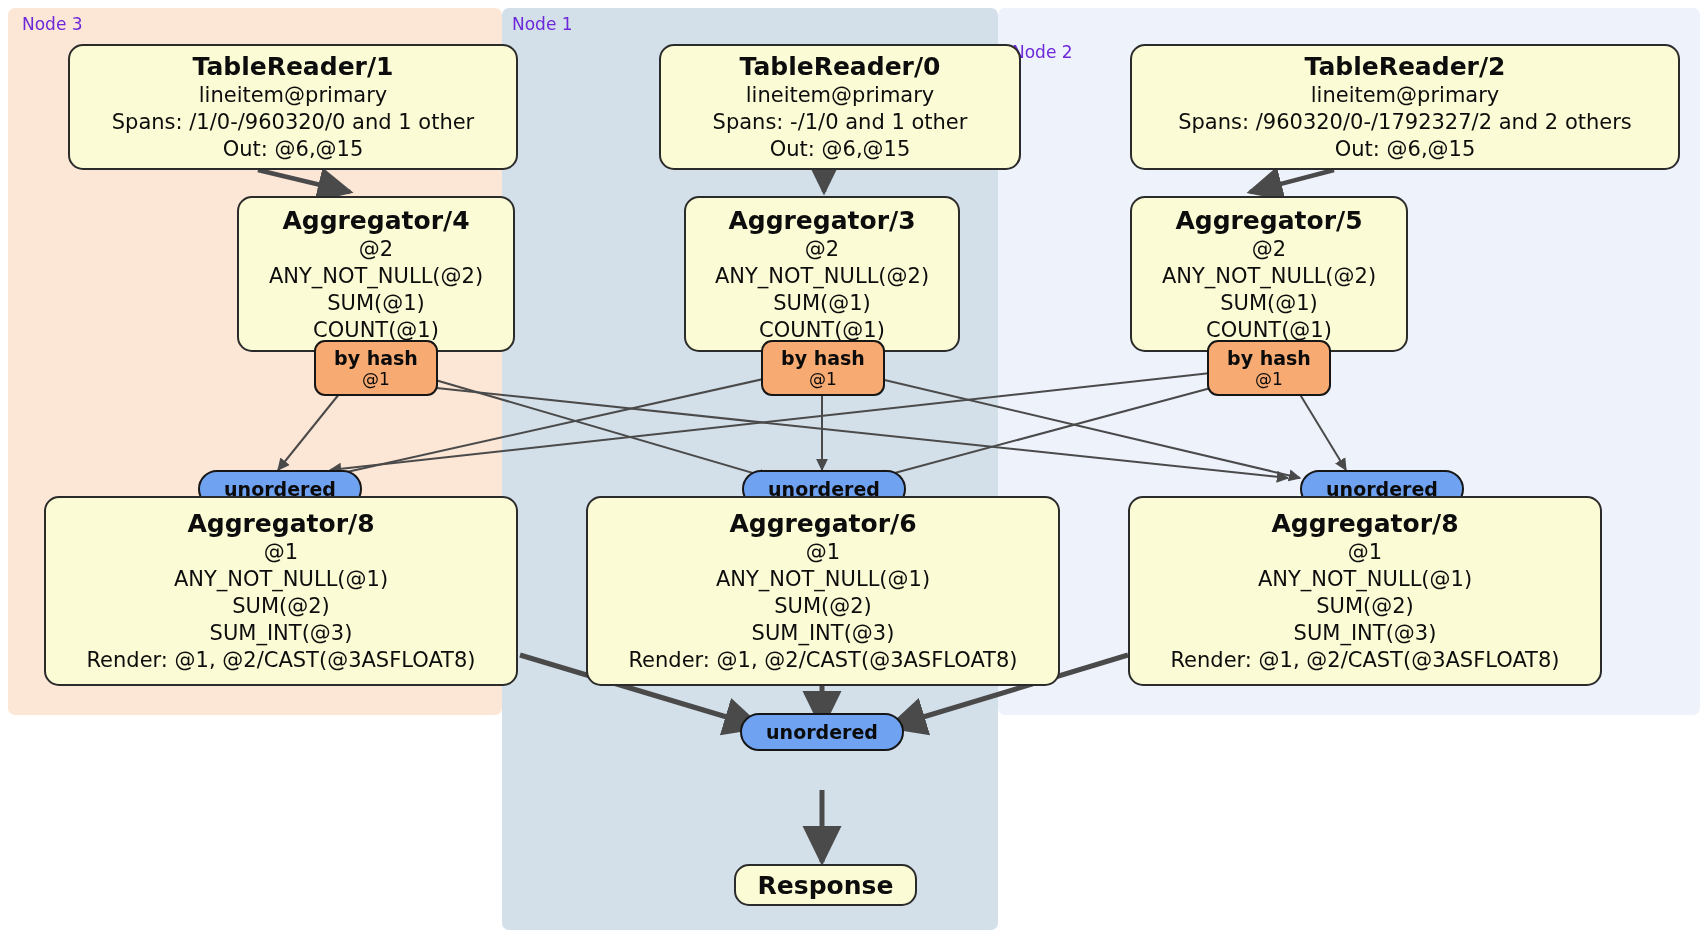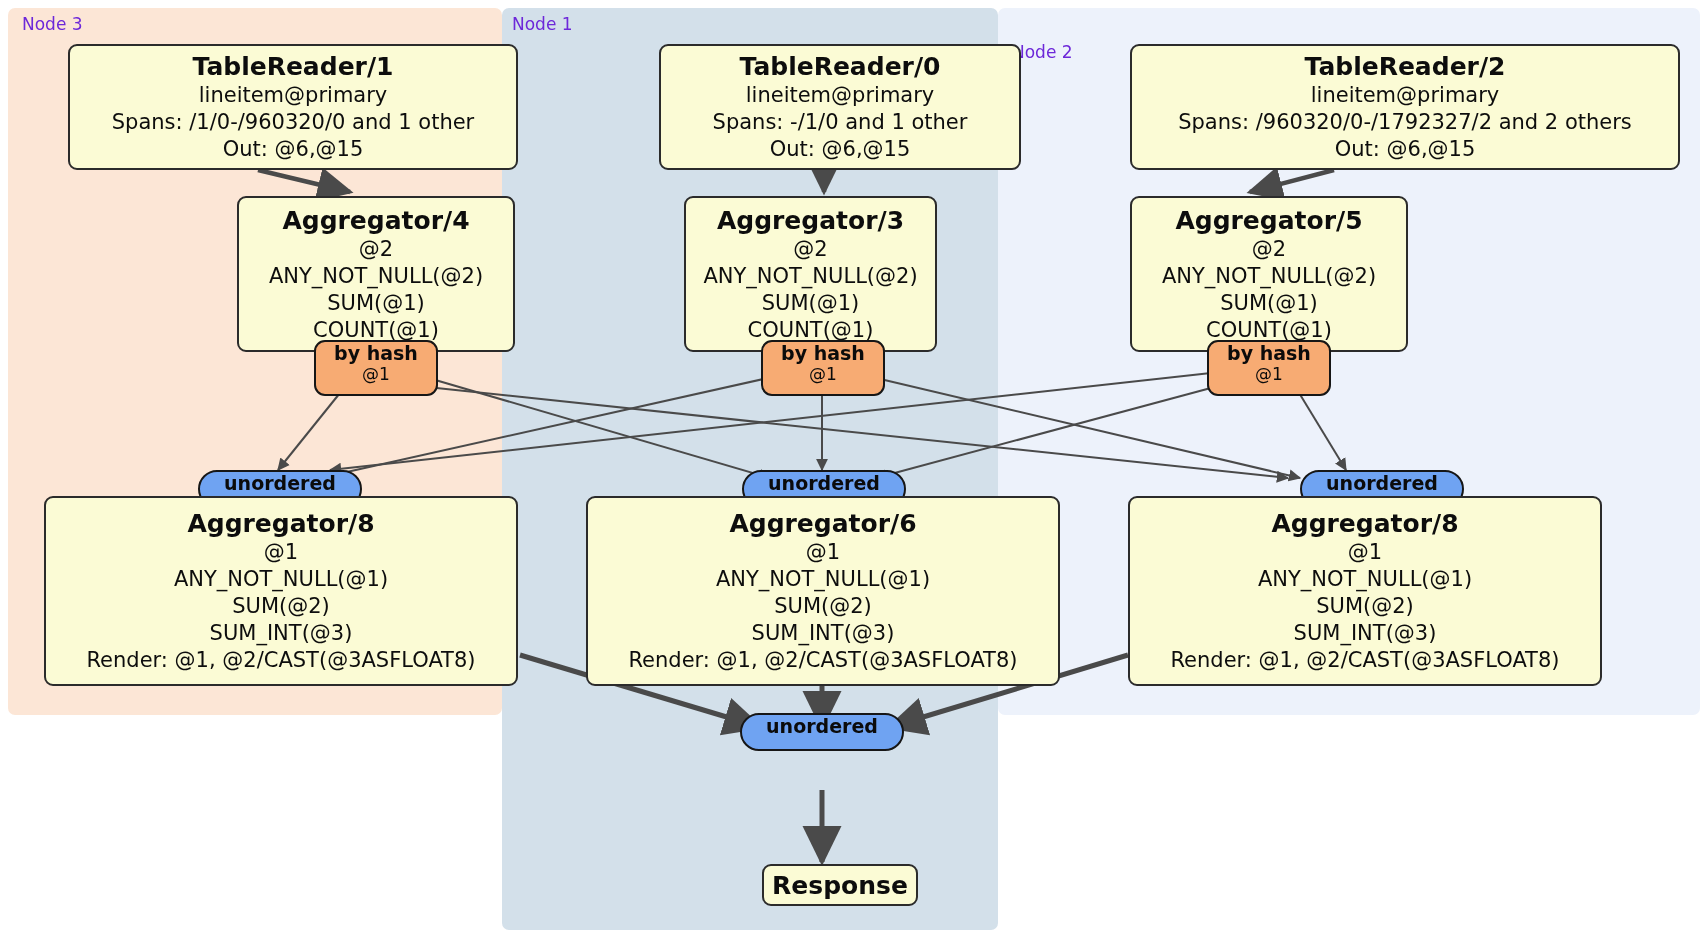--- a/index.html
+++ b/index.html
@@ -9,30 +9,30 @@
   #stage{position:absolute;left:0;top:0;width:1708px;height:940px;}
 
   .node-panel{position:absolute;border-radius:7px;}
   .node-label{position:absolute;font-size:17px;color:#6d28d9;
               font-family:"DejaVu Sans","Liberation Sans",sans-serif;}
 
   svg.edges{position:absolute;left:0;top:0;width:1708px;height:940px;
             pointer-events:none;}
 
   .box{position:absolute;background:#fbfbd5;border:2px solid #2b2b2b;
-       border-radius:9px;box-sizing:border-box;text-align:center;
+       border-radius:15px;box-sizing:border-box;text-align:center;
        color:#0d0d0d;font-size:21px;line-height:27px;
        display:flex;flex-direction:column;justify-content:center;
        align-items:center;}
   .box .ttl{font-weight:bold;font-size:25px;line-height:31px;}
   .box .ln{white-space:nowrap;}
 
   .pill{position:absolute;border:2px solid #161616;box-sizing:border-box;
         text-align:center;color:#0b0b0b;display:flex;flex-direction:column;
-        justify-content:flex-start;align-items:center;}
+        justify-content:center;align-items:center;}
   .pill .p1{font-weight:bold;font-size:19px;line-height:22px;}
   .pill .p2{font-size:17px;line-height:20px;}
 
   .pill.hash{background:#f7ab73;border-radius:11px;}
   .pill.unord{background:#6fa3f2;border-radius:19px;}
   .pill.unord .p1{font-size:19px;}
 </style>
 </head>
 <body>
 
@@ -101,21 +101,21 @@
   </div>
 
   <div class="box" style="left:237px;top:196px;width:278px;height:156px;">
     <div class="ttl">Aggregator/4</div>
     <div class="ln">@2</div>
     <div class="ln">ANY_NOT_NULL(@2)</div>
     <div class="ln">SUM(@1)</div>
     <div class="ln">COUNT(@1)</div>
   </div>
 
-  <div class="box" style="left:684px;top:196px;width:253px;height:156px;">
+  <div class="box" style="left:684px;top:196px;width:276px;height:156px;">
     <div class="ttl">Aggregator/3</div>
     <div class="ln">@2</div>
     <div class="ln">ANY_NOT_NULL(@2)</div>
     <div class="ln">SUM(@1)</div>
     <div class="ln">COUNT(@1)</div>
   </div>
 
   <div class="box" style="left:1130px;top:196px;width:278px;height:156px;">
     <div class="ttl">Aggregator/5</div>
     <div class="ln">@2</div>
@@ -172,17 +172,17 @@
     <div class="ln">SUM(@2)</div>
     <div class="ln">SUM_INT(@3)</div>
     <div class="ln">Render: @1, @2/CAST(@3ASFLOAT8)</div>
   </div>
 
   <div class="pill unord" style="left:740px;top:713px;width:164px;height:38px;">
     <div class="p1">unordered</div>
   </div>
 
 
-  <div class="box" style="left:762px;top:864px;width:156px;height:42px;align-items:center;">
+  <div class="box" style="left:734px;top:864px;width:183px;height:42px;align-items:center;">
     <div class="ttl">Response</div>
   </div>
 
 </div>
 
 </body></html>

